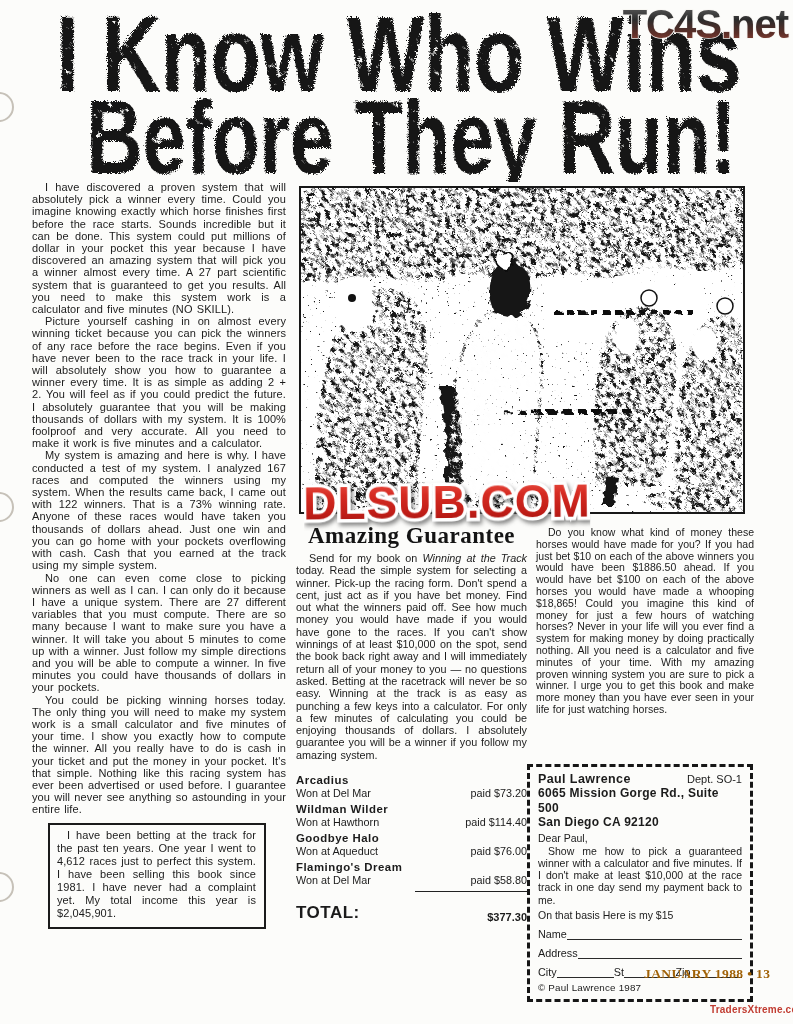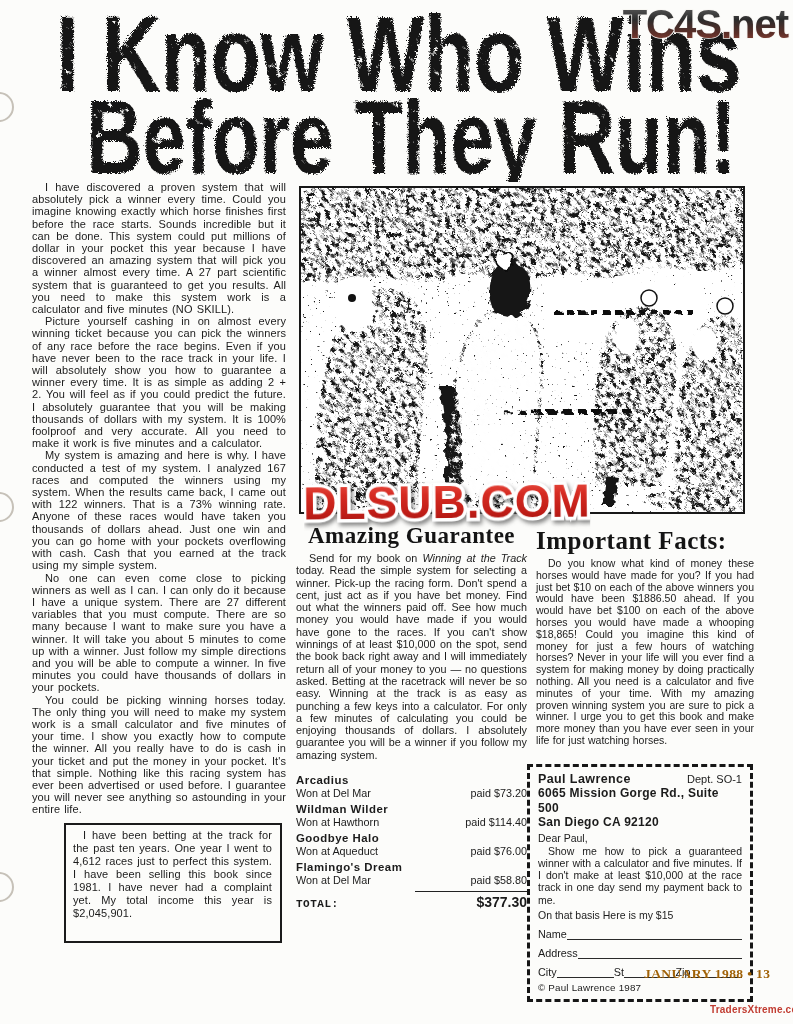--- a/index.html
+++ b/index.html
@@ -12,22 +12,22 @@
   .headline-svg{position:absolute;top:0;left:0;}
   
   .wm-tc4s{position:absolute;top:0;left:584px;width:209px;height:54px;}
   .wm-dlsub{position:absolute;left:304px;top:470px;width:286px;height:70px;transform:rotate(-0.6deg);}
   .wm-tx{position:absolute;left:710px;top:1004px;font-size:10px;font-weight:bold;
          color:#c13c31;letter-spacing:0.2px;}
   
   .col-left{position:absolute;left:32px;top:181px;width:254px;}
   .col-left p{margin:0;font-size:11px;line-height:12.2px;text-align:justify;
               text-indent:13px;word-spacing:1px;letter-spacing:0.1px;}
-  .t-box{box-sizing:border-box;margin:7px 0 0 32px;width:218px;border:2px solid #1b1b1b;
-         padding:4px 8px 21px 7px;}
+  .t-box{box-sizing:border-box;margin:7px 0 0 16px;width:218px;border:2px solid #1b1b1b;
+         padding:4px 8px 7px 7px;}
   .t-box p{font-size:11px;line-height:13.1px;text-align:justify;text-indent:10px;margin:0;}
 
   .photo{position:absolute;left:299px;top:186px;width:446px;height:328px;
          border:2px solid #181818;box-sizing:border-box;background:#fff;}
   .photo svg{display:block;width:100%;height:100%;}
 
   .col-mid{position:absolute;left:296px;top:523px;width:231px;}
   .col-right{position:absolute;left:536px;top:527px;width:218px;}
   .sec-head{font-family:"Liberation Serif",serif;font-weight:bold;margin:0 0 3px 0;
             letter-spacing:0.5px;color:#141414;}
@@ -37,23 +37,23 @@
                   text-indent:13px;word-spacing:0.6px;}
   .col-mid p.intro{margin:7px 0 0 0;font-size:10.8px;line-height:12.6px;text-indent:13px;}
   .col-right p.body{margin:0;font-size:10.5px;line-height:11.8px;text-align:justify;
                     text-indent:12px;word-spacing:0.4px;}
   
   .winnings{margin-top:13px;}
   .win{margin-bottom:4px;}
   .win .horse{font-weight:bold;font-size:11.4px;letter-spacing:0.5px;}
   .win .row{display:flex;justify-content:space-between;font-size:10.8px;margin-top:1px;}
   .total{display:flex;justify-content:space-between;align-items:flex-end;margin-top:5px;}
-  .total .lbl{font-weight:bold;font-size:11px;letter-spacing:0.5px;font-family:Liberation Mono, monospace;}
-  .total .amt{border-top:1.6px solid #222;padding-top:2px;width:112px;text-align:right;
-              font-weight:bold;font-size:14px;}
+  .total .lbl{font-weight:bold;font-size:17px;letter-spacing:0.5px;}
+  .total .amt{border-top:1.6px solid #222;padding-top:19px;width:112px;text-align:right;
+              font-weight:bold;font-size:11px;}
   
   .coupon{position:absolute;left:527px;top:764px;width:226px;box-sizing:border-box;
           border:3px dashed #161616;padding:5px 8px 6px 8px;background:#fcfcfa;}
   .c-head{display:flex;justify-content:space-between;align-items:baseline;}
   .c-head .nm{font-weight:bold;font-size:12.5px;letter-spacing:0.4px;}
   .c-head .dept{font-size:11px;}
   .c-addr{font-weight:bold;font-size:12px;line-height:14.5px;letter-spacing:0.3px;}
   .c-dear{font-size:10.5px;margin-top:2px;}
   .c-body{font-size:10.5px;line-height:12.3px;text-align:justify;text-indent:10px;margin:1px 0 0 0;}
   .c-basis{font-size:10.5px;margin-top:3px;}
@@ -220,21 +220,20 @@
           </div>
       </div>
       <div class="total">
         <span class="lbl">TOTAL:</span>
         <span class="amt">$377.30</span>
       </div>
     </div>
   </div>
 
   <div class="col-right">
-    <h2 class="sec-head">Important Facts:</h2>
     <p class="body">Do you know what kind of money these horses would have made for you? If you had just bet $10 on each of the above winners you would have been $1886.50 ahead. If you would have bet $100 on each of the above horses you would have made a whooping $18,865! Could you imagine this kind of money for just a few hours of watching horses? Never in your life will you ever find a system for making money by doing practically nothing. All you need is a calculator and five minutes of your time. With my amazing proven winning system you are sure to pick a winner. I urge you to get this book and make more money than you have ever seen in your life for just watching horses.</p>
   </div>
 
   <div class="coupon">
     <div class="c-head">
       <span class="nm">Paul Lawrence</span>
       <span class="dept">Dept. SO-1</span>
     </div>
     <div class="c-addr">6065 Mission Gorge Rd., Suite 500</div>
     <div class="c-addr">San Diego CA 92120</div>

